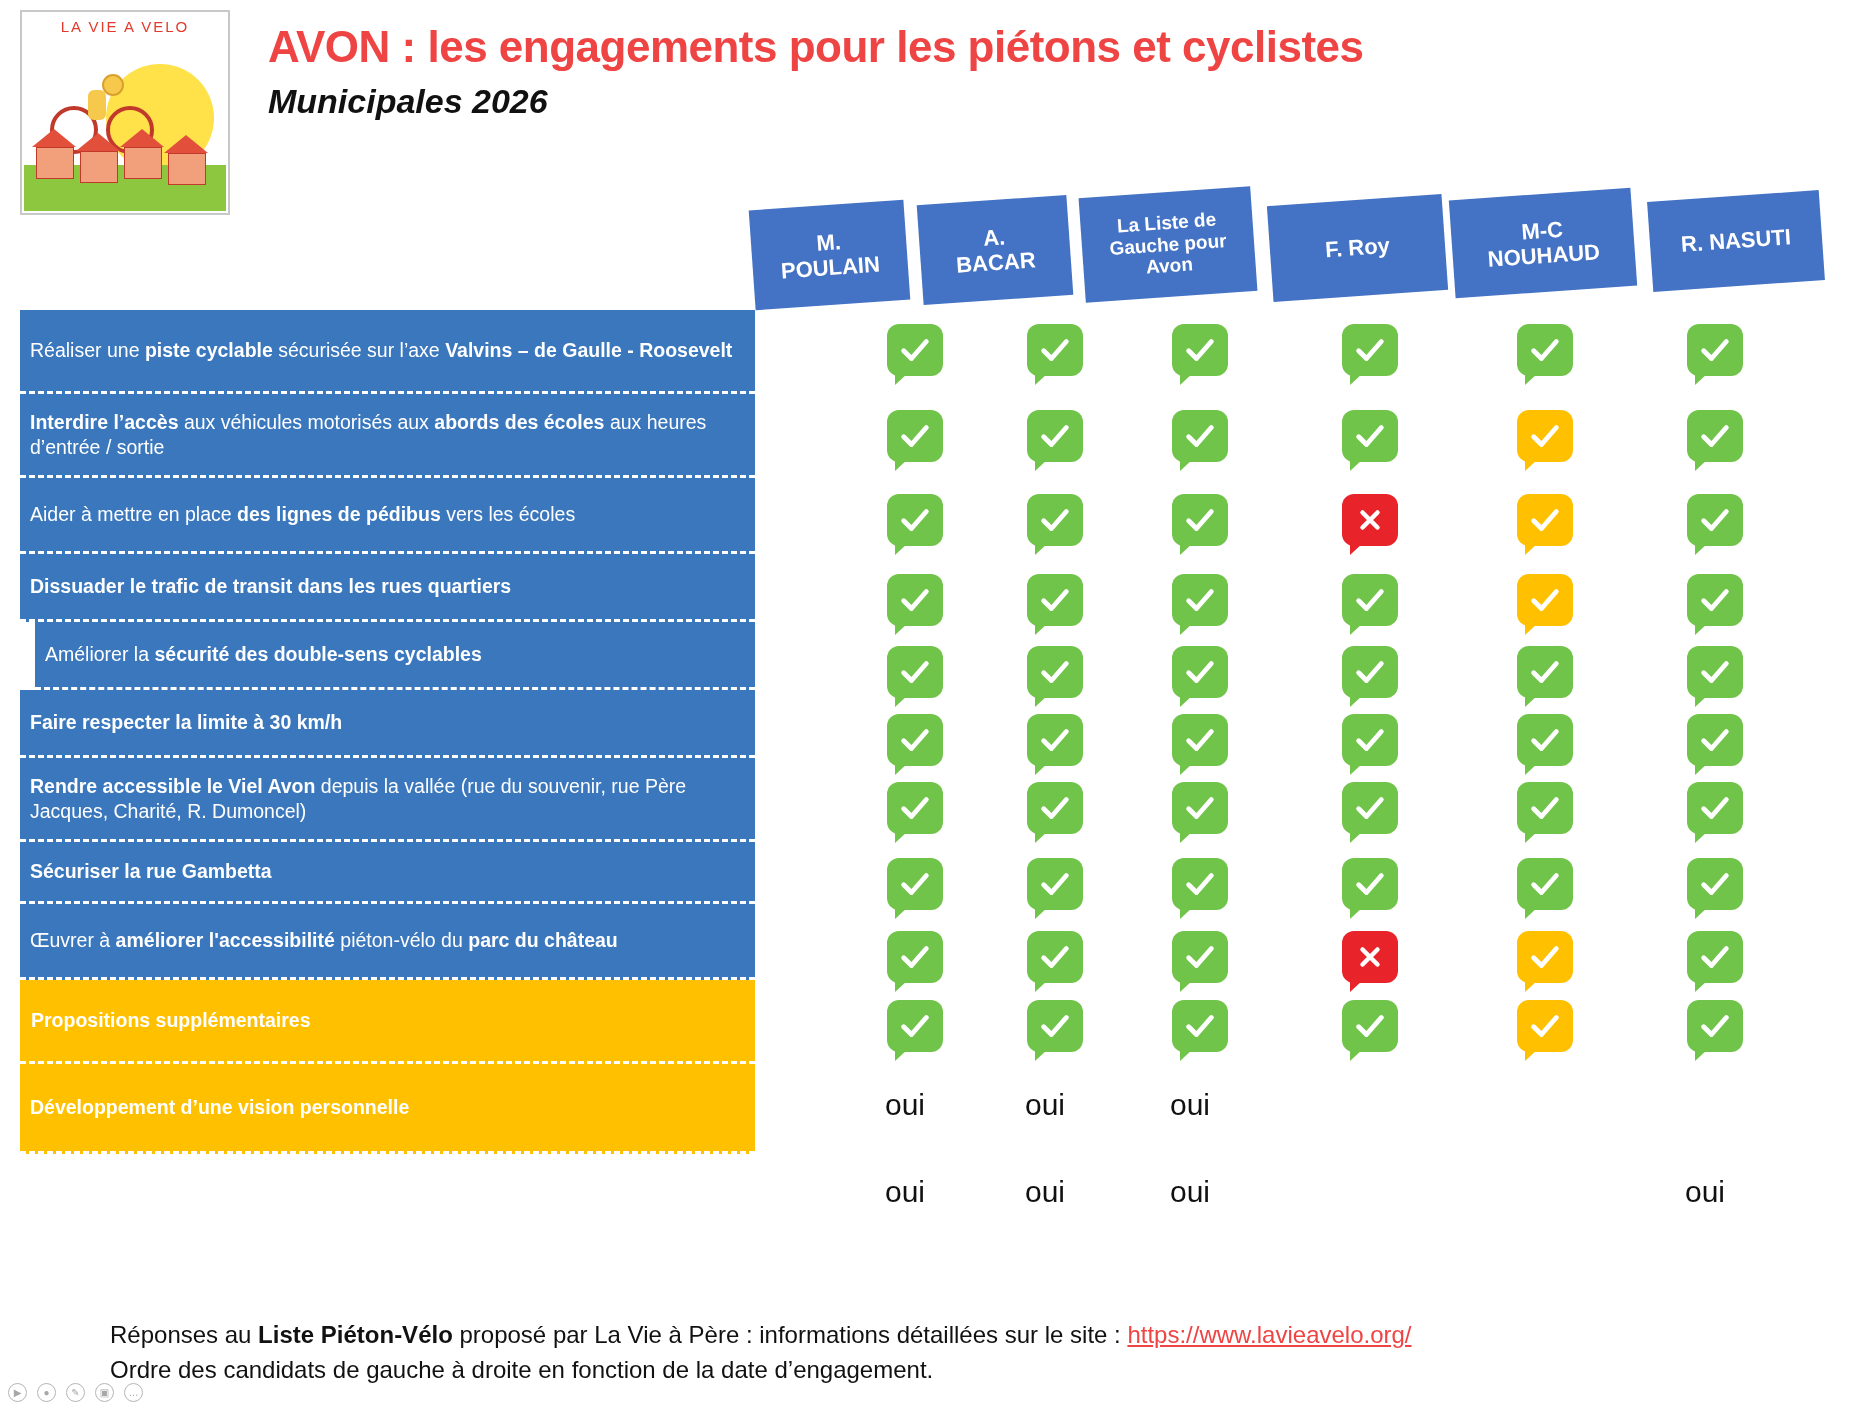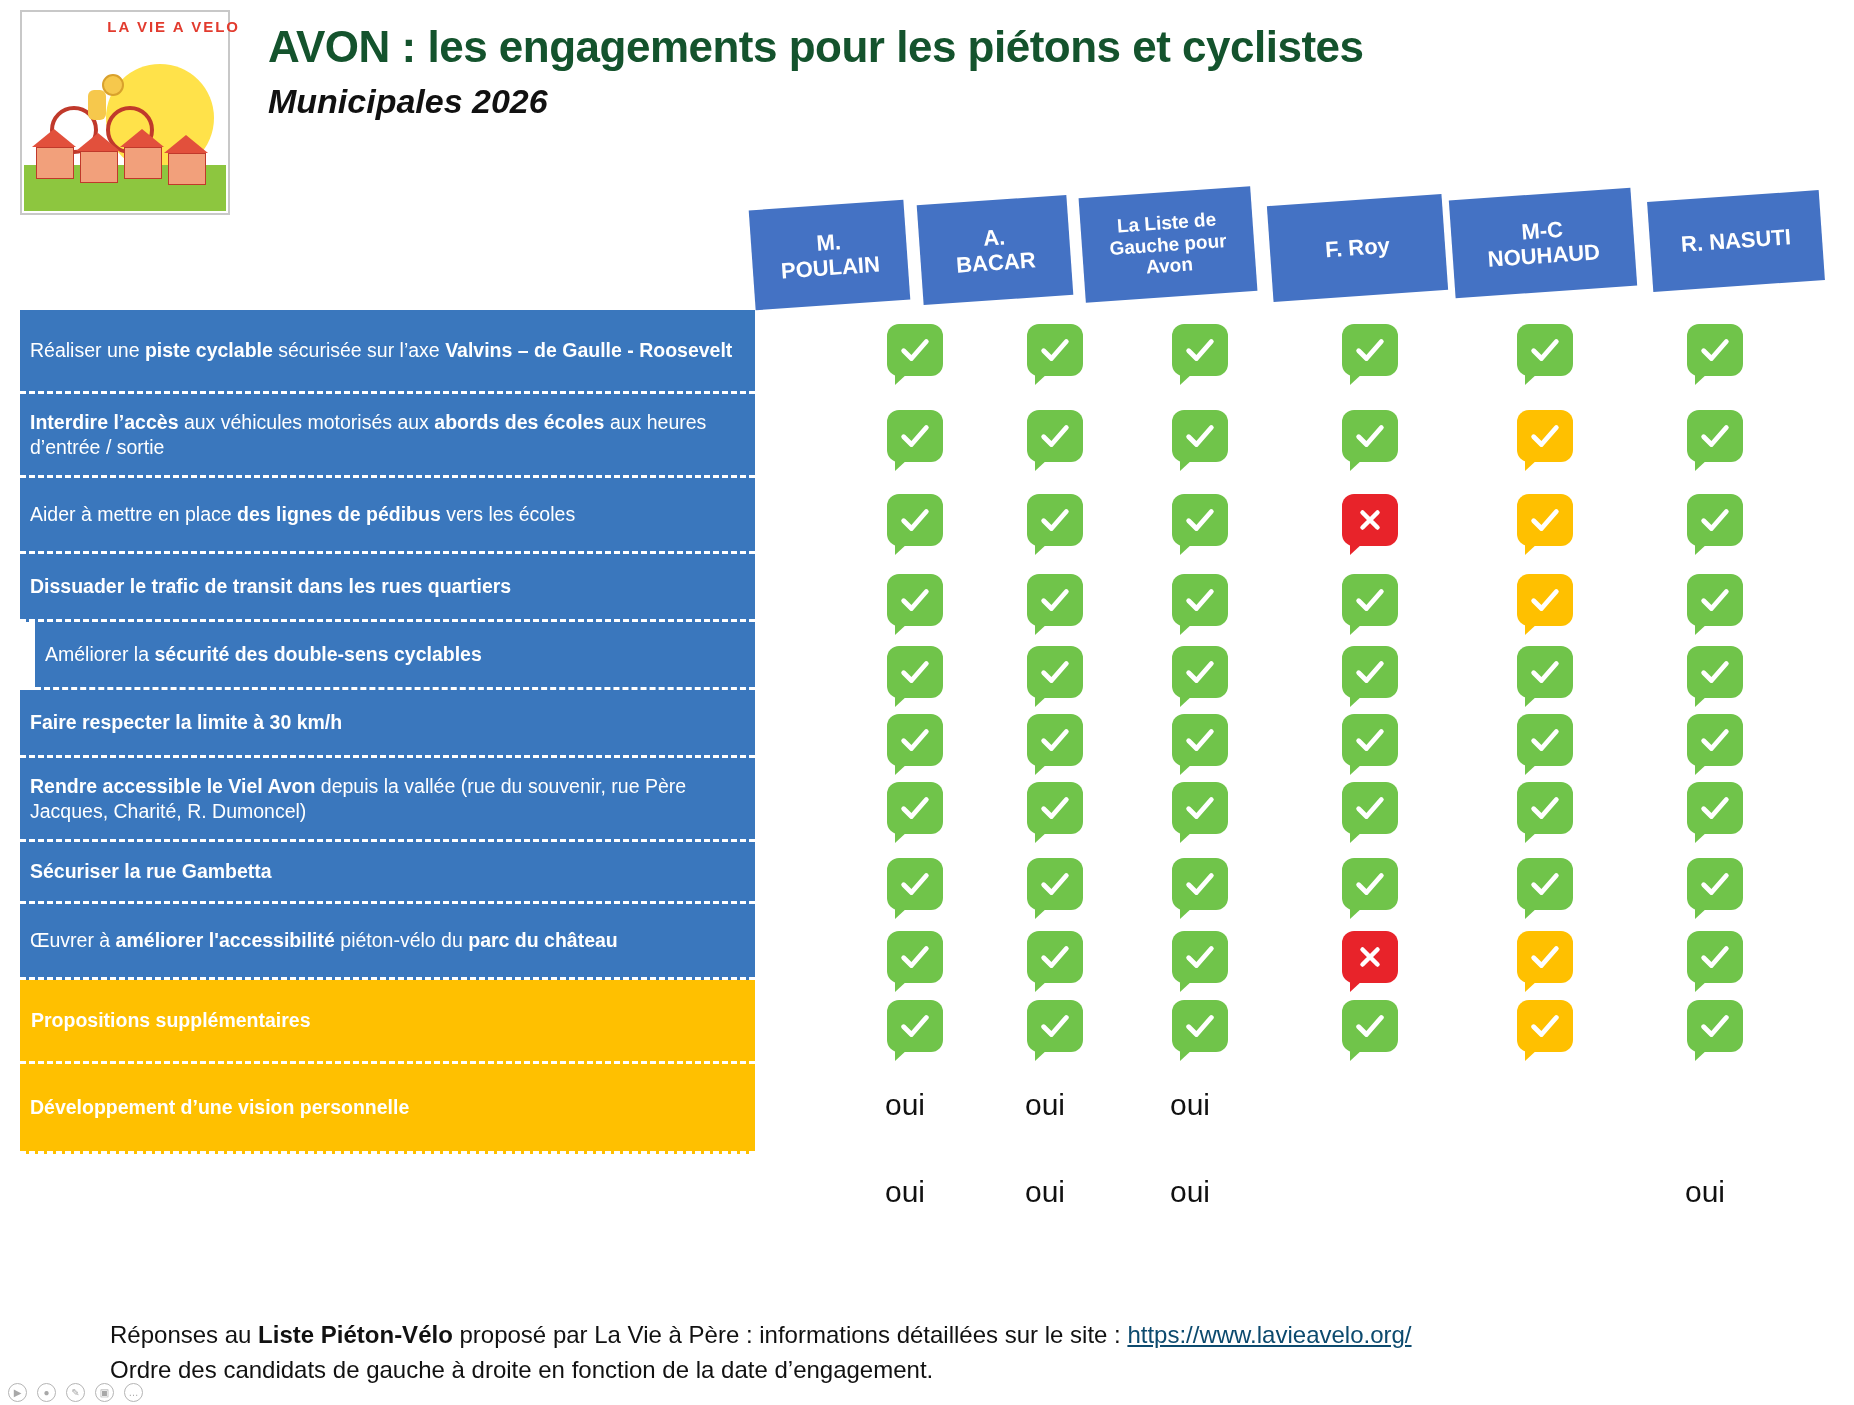--- a/index.html
+++ b/index.html
@@ -12,36 +12,35 @@
   }
   
   #logo{
     position:absolute;left:20px;top:10px;width:210px;height:205px;
     border:2px solid #c8c8c8;background:#ffffff;box-sizing:border-box;
   }
   #logo .sky{position:absolute;left:2px;top:2px;right:2px;height:150px;background:#ffffff;}
   #logo .sun{position:absolute;right:14px;top:52px;width:108px;height:108px;border-radius:50%;background:#ffe24a;}
   #logo .grass{position:absolute;left:2px;bottom:2px;right:2px;height:46px;background:#8dc63f;}
   #logo .title{
-    position:absolute;left:0;top:6px;width:100%;text-align:right;
-    font-size:15px;font-weight:bold;color:#e23b2e;letter-spacing:2px;
+    position:absolute;left:0;top:6px;width:100%;text-align:center;
+    font-size:15px;font-weight:normal;color:#e23b2e;letter-spacing:2px;
     font-family:"Liberation Sans", sans-serif;
-    padding-left:12px;
   }
   #logo .houses{position:absolute;left:10px;bottom:26px;width:190px;height:70px;}
   #logo .house{position:absolute;width:36px;height:30px;background:#f2a07b;border:1.5px solid #c0392b;}
   #logo .roof{position:absolute;width:0;height:0;border-left:22px solid transparent;border-right:22px solid transparent;border-bottom:18px solid #e2503c;}
   #logo .bike{position:absolute;left:28px;top:58px;}
   #logo .wheel{position:absolute;width:40px;height:40px;border:4px solid #c0392b;border-radius:50%;}
   #logo .rider{position:absolute;left:38px;top:20px;width:18px;height:30px;background:#f6c84c;border-radius:6px;}
   #logo .head{position:absolute;left:52px;top:4px;width:18px;height:18px;border-radius:50%;background:#f6c84c;border:2px solid #d9a12c;}
 
   #doc-title{
     position:absolute;left:268px;top:22px;
-    font-size:44px;font-weight:bold;color:#14532d;letter-spacing:-0.5px;
+    font-size:44px;font-weight:bold;color:#ef4444;letter-spacing:-0.5px;
   }
   #doc-subtitle{
     position:absolute;left:268px;top:82px;
     font-size:34px;font-weight:bold;font-style:italic;color:#111111;
   }
 
   
   .chip{
     position:absolute;background:#4472c4;color:#ffffff;
     display:flex;align-items:center;justify-content:center;text-align:center;
@@ -79,21 +78,21 @@
   .oui{
     position:absolute;font-size:30px;color:#111111;
   }
 
   
   #footer{
     position:absolute;left:110px;top:1318px;width:1720px;
     font-size:24px;color:#111111;line-height:1.45;
   }
   #footer b{font-weight:bold;}
-  #footer a{color:#0c4a6e;text-decoration:underline;}
+  #footer a{color:#ef4444;text-decoration:underline;}
   #statusbar{
     position:absolute;left:0;bottom:0;width:100%;height:26px;
     display:flex;align-items:center;gap:10px;padding-left:8px;box-sizing:border-box;
     color:#9a9a9a;font-size:15px;
   }
   .sb-icon{width:17px;height:17px;border:1.4px solid #b5b5b5;border-radius:50%;
     display:inline-flex;align-items:center;justify-content:center;font-size:10px;color:#a8a8a8;}
 </style>
 </head>
 <body>

